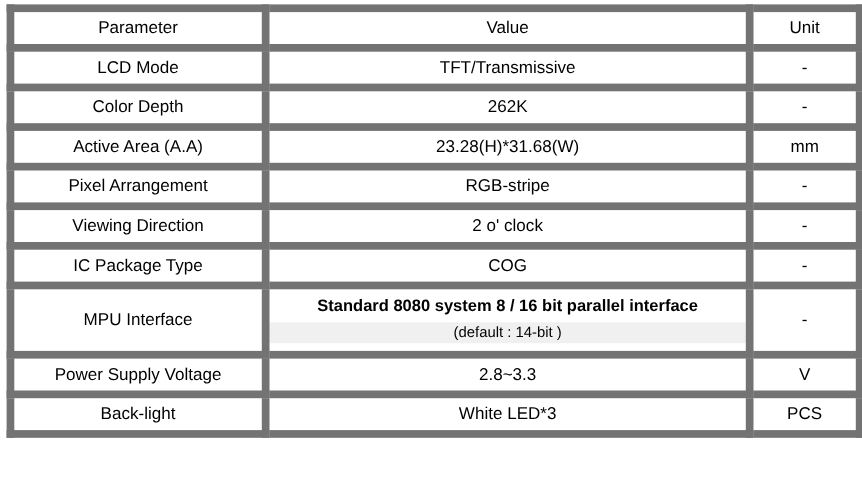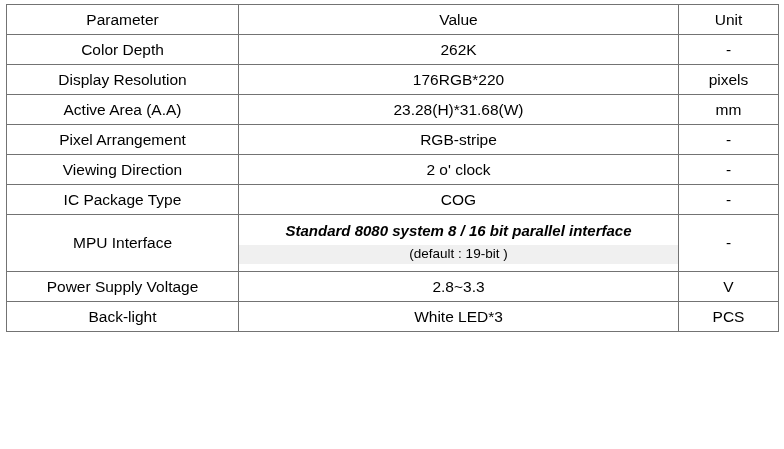--- a/index.html
+++ b/index.html
@@ -21,21 +21,21 @@
     box-sizing: border-box;
     padding: 4px 6px 4px 6px;
   }
   table.spec {
     border-collapse: collapse;
     width: 772px;
     table-layout: fixed;
     margin: 0;
   }
   table.spec td, table.spec th {
-    border: 1px solid #737373;
+    border: 7px solid #737373;
     padding: 0;
     text-align: center;
     vertical-align: middle;
     font-size: 15.5px;
     font-weight: normal;
     line-height: 1.15;
   }
   thead th {
     font-weight: bold;
     font-size: 16px;
@@ -54,21 +54,20 @@
     text-align: left;
     padding: 4px 8px 4px 8px;
     vertical-align: middle;
   }
   .mpu-main {
     font-weight: bold;
     font-size: 15px;
     display: block;
     margin-bottom: 6px;
     white-space: nowrap;
-    font-style: italic;
   }
   .mpu-sub {
     display: block;
     font-size: 13.5px;
     background: #f0f0f0;
     padding: 1px 2px 2px 2px;
   }
 </style>
 </head>
 <body>
@@ -82,28 +81,28 @@
     </colgroup>
     <thead>
       <tr>
         <th>Parameter</th>
         <th>Value</th>
         <th>Unit</th>
       </tr>
     </thead>
     <tbody>
       <tr>
+        <td>LCD Mode</td>
+        <td>TFT/Transmissive</td>
+        <td>-</td>
+      </tr>
+      <tr>
         <td>Color Depth</td>
         <td>262K</td>
         <td>-</td>
-      </tr>
-      <tr>
-        <td>Display Resolution</td>
-        <td>176RGB*220</td>
-        <td>pixels</td>
       </tr>
       <tr>
         <td>Active Area (A.A)</td>
         <td>23.28(H)*31.68(W)</td>
         <td>mm</td>
       </tr>
       <tr>
         <td>Pixel Arrangement</td>
         <td>RGB-stripe</td>
         <td>-</td>
@@ -115,21 +114,21 @@
       </tr>
       <tr>
         <td>IC Package Type</td>
         <td>COG</td>
         <td>-</td>
       </tr>
       <tr class="mpu-row">
         <td>MPU Interface</td>
         <td class="mpu-value">
           <span class="mpu-main">Standard 8080 system 8 / 16 bit parallel interface</span>
-          <span class="mpu-sub">(default : 19-bit )</span>
+          <span class="mpu-sub">(default : 14-bit )</span>
         </td>
         <td>-</td>
       </tr>
       <tr>
         <td>Power Supply Voltage</td>
         <td>2.8~3.3</td>
         <td>V</td>
       </tr>
       <tr>
         <td>Back-light</td>

